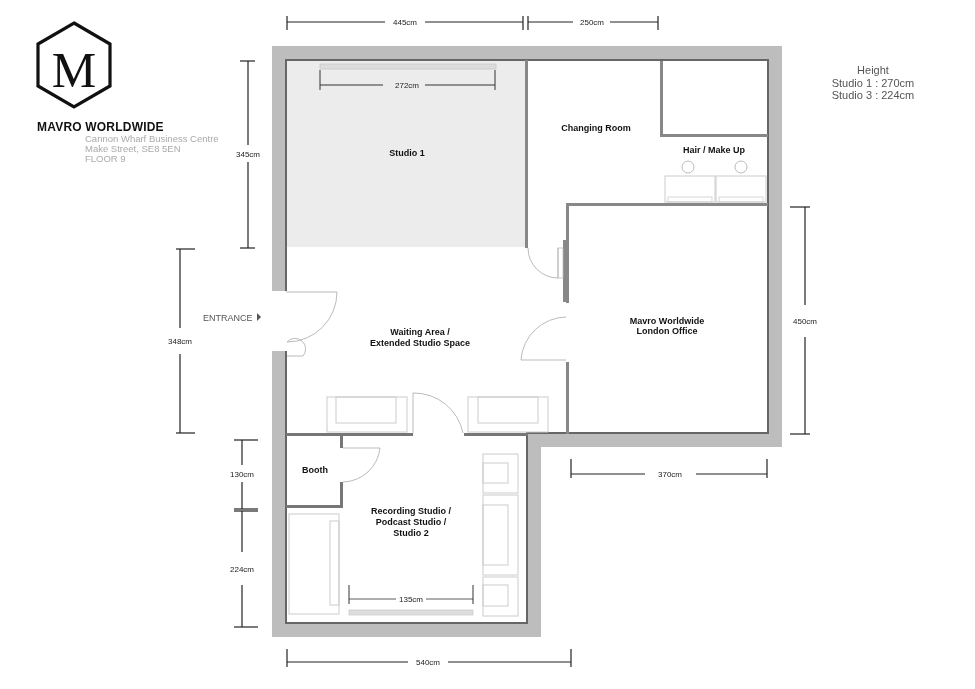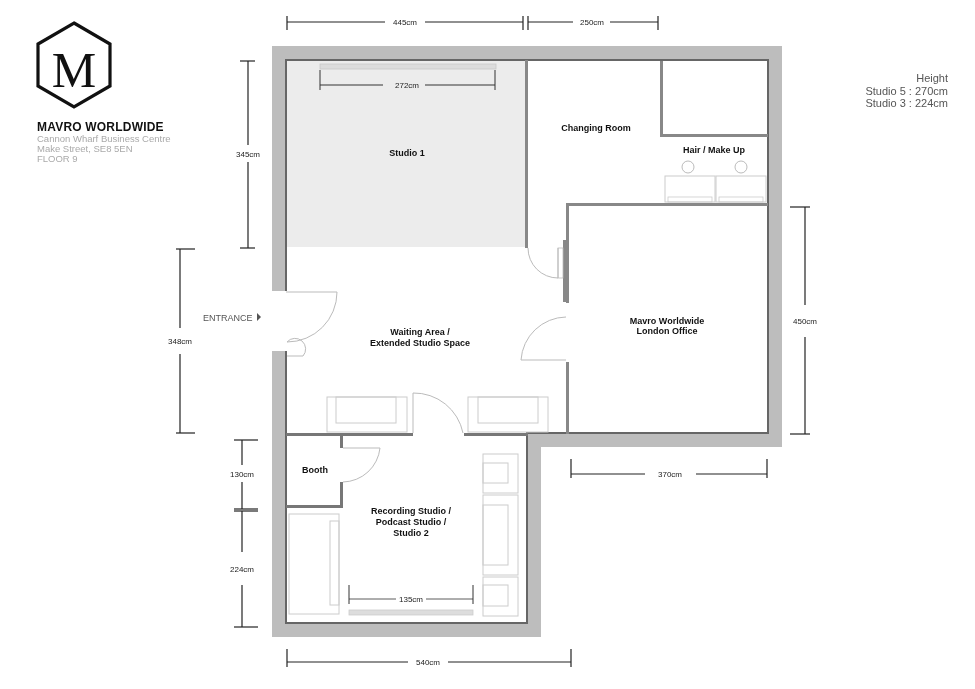--- a/index.html
+++ b/index.html
@@ -2,22 +2,22 @@
 <html><head>
 <meta charset="utf-8">
 <style>
   html,body{margin:0;padding:0;background:#fff;}
   body{width:975px;height:689px;position:relative;overflow:hidden;font-family:"Liberation Sans",sans-serif;}
   svg{position:absolute;left:0;top:0;}
   .lbl{font-family:"Liberation Sans",sans-serif;font-weight:bold;font-size:9px;fill:#111;}
   .dim{font-family:"Liberation Sans",sans-serif;font-size:8px;fill:#222;}
   .brand{position:absolute;left:37px;top:120px;}
   .brand .name{font-weight:bold;font-size:12px;color:#111;letter-spacing:0.2px;}
-  .brand .sub{font-size:9.5px;color:#aaa;line-height:10px;}
-  .heights{position:absolute;left:838px;top:64px;width:110px;text-align:right;font-size:11px;color:#555;line-height:12.5px;margin-top:8px;}
+  .brand .sub{font-size:9.5px;color:#aaa;line-height:10px;margin-left:48px;}
+  .heights{position:absolute;left:818px;top:64px;width:110px;text-align:center;font-size:11px;color:#555;line-height:12.5px;}
   .entrance{font-family:"Liberation Sans",sans-serif;font-size:9px;fill:#555;}
 </style>
 </head>
 <body>
 
 <svg width="975" height="689" viewBox="0 0 975 689">
 
   <path d="M272,46 H782 V447 H541 V637 H272 V351 H286 V623 H527 V433 H768 V60 H286 V291 H272 Z" fill="#bdbdbd"></path>
 
   <path d="M286,291 V60 H768 V433 H527 V623 H286 V351" fill="none" stroke="#666" stroke-width="2"></path>
@@ -169,15 +169,15 @@
 
 <div class="brand">
   <div class="name">MAVRO WORLDWIDE</div>
   <div class="sub">Cannon Wharf Business Centre</div>
   <div class="sub">Make Street, SE8 5EN</div>
   <div class="sub">FLOOR 9</div>
 </div>
 
 <div class="heights">
   <div>Height</div>
-  <div>Studio 5 : 270cm</div>
+  <div>Studio 1 : 270cm</div>
   <div>Studio 3 : 224cm</div>
 </div>
 
 </body></html>

